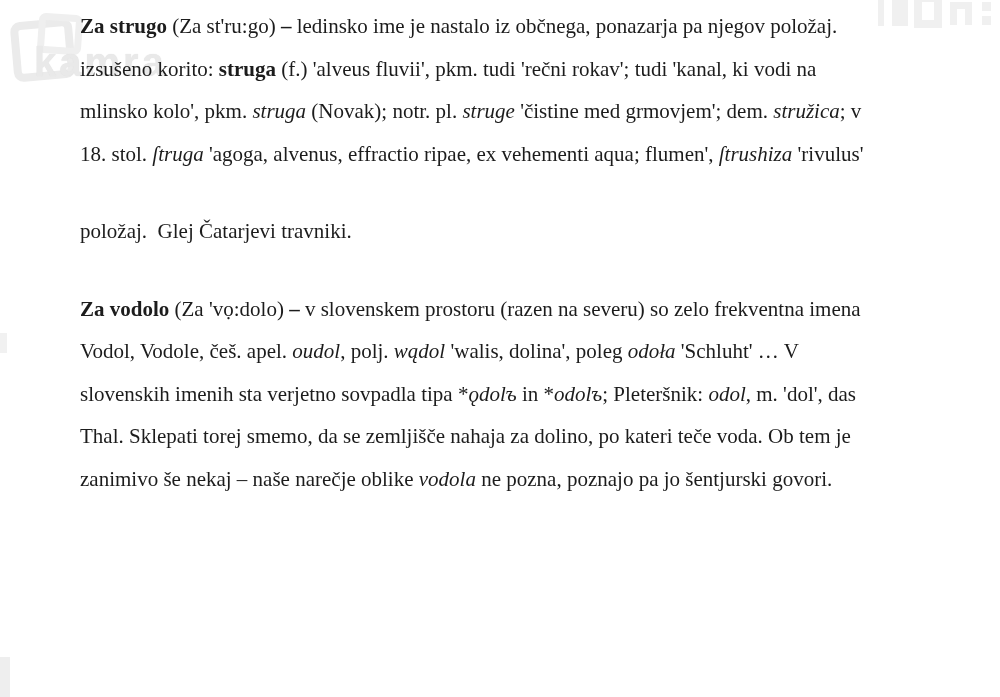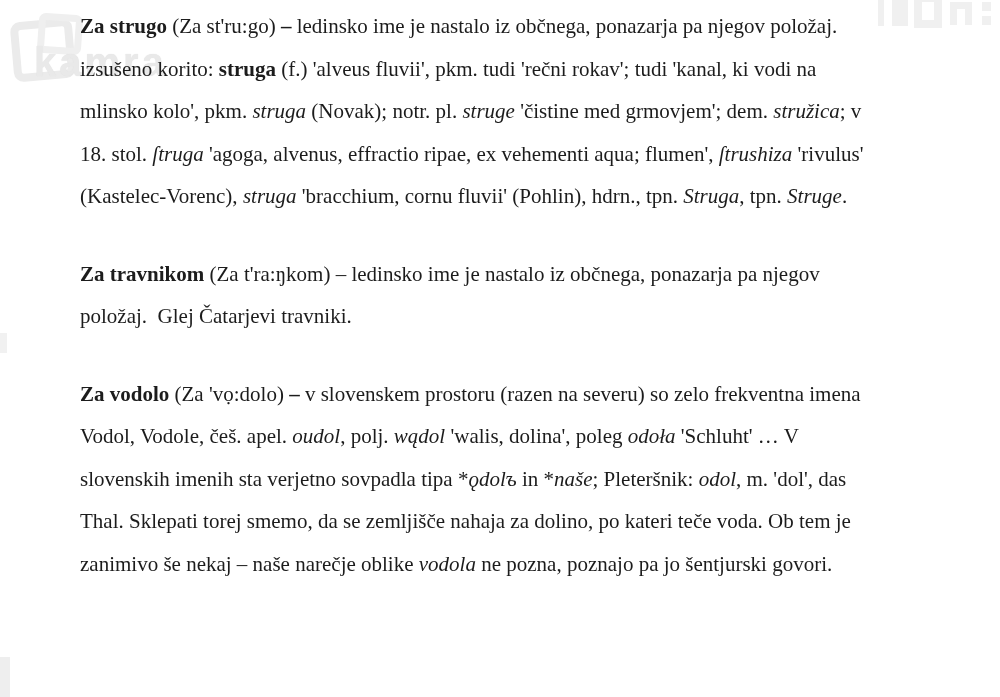--- a/index.html
+++ b/index.html
@@ -121,26 +121,24 @@
 
 <div class="smudge-1"></div>
 <div class="smudge-2"></div>
 
 <div class="doc">
     <div class="paragraph">
       <div class="line"><span class="b">Za strugo</span><span> (Za st'ru:go) </span><span class="b">–</span><span> ledinsko ime je nastalo iz občnega, ponazarja pa njegov položaj.</span></div>
       <div class="line"><span>izsušeno korito: </span><span class="b">struga</span><span> (f.) 'alveus fluvii', pkm. tudi 'rečni rokav'; tudi 'kanal, ki vodi na</span></div>
       <div class="line"><span>mlinsko kolo', pkm. </span><span class="i">struga</span><span> (Novak); notr. pl. </span><span class="i">struge</span><span> 'čistine med grmovjem'; dem. </span><span class="i">stružica</span><span>; v</span></div>
       <div class="line"><span>18. stol. </span><span class="i">ſtruga</span><span> 'agoga, alvenus, effractio ripae, ex vehementi aqua; flumen', </span><span class="i">ſtrushiza</span><span> 'rivulus'</span></div>
-      <div class="line"><span>(Kastelec-Vorenc), </span><span class="i">struga</span><span> 'bracchium, cornu fluvii' (Pohlin), hdrn., tpn. </span><span class="i">Struga</span><span>, tpn. </span><span class="i">Struge</span><span>.</span></div>
     </div>
     <div class="paragraph">
-      <div class="line"><span class="b">Za travnikom</span><span> (Za t'ra:ŋkom) – ledinsko ime je nastalo iz občnega, ponazarja pa njegov</span></div>
       <div class="line"><span>položaj.  Glej Čatarjevi travniki.</span></div>
     </div>
     <div class="paragraph">
       <div class="line"><span class="b">Za vodolo</span><span> (Za 'vọ:dolo) </span><span class="b">–</span><span> v slovenskem prostoru (razen na severu) so zelo frekventna imena</span></div>
       <div class="line"><span>Vodol, Vodole, češ. apel. </span><span class="i">oudol</span><span>, polj. </span><span class="i">wądol</span><span> 'walis, dolina', poleg </span><span class="i">odoła</span><span> 'Schluht' … V</span></div>
-      <div class="line"><span>slovenskih imenih sta verjetno sovpadla tipa *</span><span class="i">ǫdolъ</span><span> in *</span><span class="i">naše</span><span>; Pleteršnik: </span><span class="i">odol</span><span>, m. 'dol', das</span></div>
+      <div class="line"><span>slovenskih imenih sta verjetno sovpadla tipa *</span><span class="i">ǫdolъ</span><span> in *</span><span class="i">odolъ</span><span>; Pleteršnik: </span><span class="i">odol</span><span>, m. 'dol', das</span></div>
       <div class="line"><span>Thal. Sklepati torej smemo, da se zemljišče nahaja za dolino, po kateri teče voda. Ob tem je</span></div>
       <div class="line"><span>zanimivo še nekaj – naše narečje oblike </span><span class="i">vodola</span><span> ne pozna, poznajo pa jo šentjurski govori.</span></div>
     </div>
   </div>
 
 </body></html>

